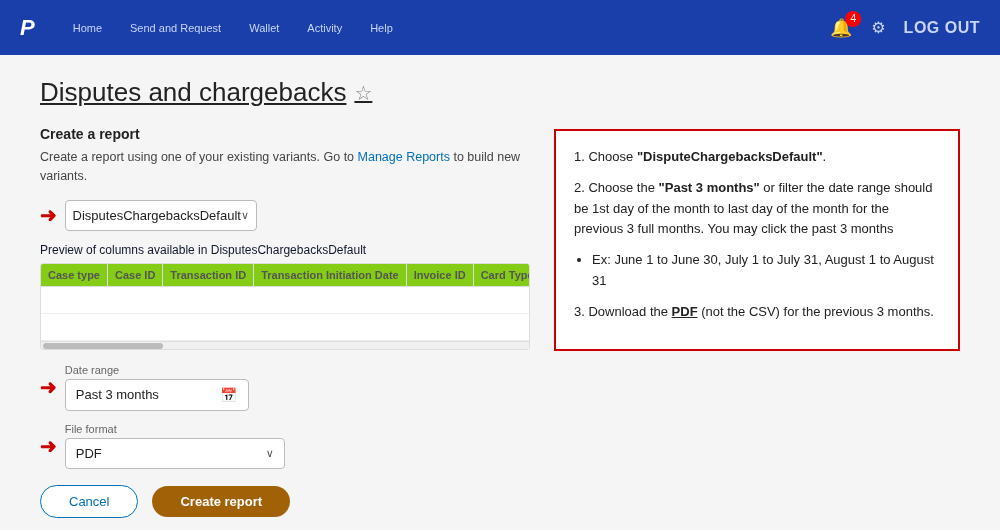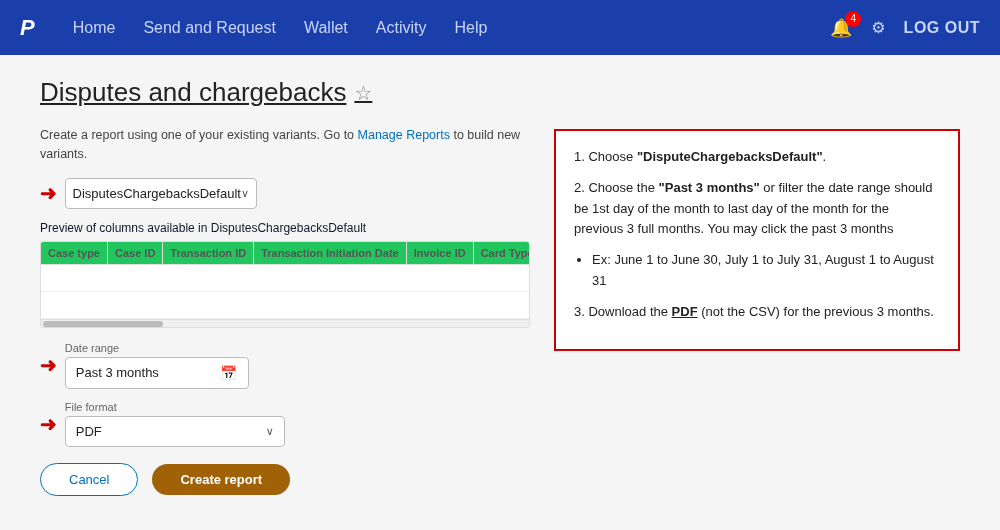--- a/index.html
+++ b/index.html
@@ -8,21 +8,21 @@
     
     .navbar {
       background: #1a3faa;
       height: 55px;
       display: flex;
       align-items: center;
       padding: 0 20px;
       gap: 28px;
     }
     .nav-logo { color: white; font-size: 22px; font-weight: bold; font-style: italic; margin-right: 10px; }
-    .nav-link { color: #c8d4f8; font-size: 16px; text-decoration: none; cursor: pointer; }
+    .nav-link { color: #c8d4f8; font-size: 11px; text-decoration: none; cursor: pointer; }
     .nav-right { margin-left: auto; display: flex; align-items: center; gap: 18px; }
     .nav-bell { position: relative; color: white; font-size: 18px; cursor: pointer; }
     .nav-bell-badge {
       position: absolute; top: -6px; right: -8px;
       background: #f00; color: white; border-radius: 50%;
       font-size: 10px; width: 16px; height: 16px;
       display: flex; align-items: center; justify-content: center;
     }
     .nav-gear { color: #c8d4f8; font-size: 16px; cursor: pointer; }
     .nav-logout { color: #c8d4f8; font-size: 16px; font-weight: bold; cursor: pointer; letter-spacing: 0.5px; }
@@ -48,21 +48,21 @@
 
     
     .arrow-row { display: flex; align-items: center; gap: 8px; margin-bottom: 12px; }
     .red-arrow { color: #cc0000; font-size: 20px; font-weight: bold; }
 
     
     .preview-label { font-size: 12px; color: #0f172a; margin-bottom: 6px; }
     .table-wrapper { border: 1px solid #ddd; background: white; overflow-x: hidden; width: 490px; border-radius: 3px; margin-bottom: 14px; }
     .preview-table { border-collapse: collapse; width: 100%; font-size: 11px; }
     .preview-table th {
-      background: #22c55e; border-right: 1px solid #ddd; padding: 5px 7px;
+      background: #84cc16; border-right: 1px solid #ddd; padding: 5px 7px;
       color: #555; font-weight: 600; white-space: nowrap; text-align: left;
       border-bottom: 1px solid #ddd;
     }
     .preview-table td { padding: 7px; border-bottom: 1px solid #f0f0f0; }
     .scrollbar-row { height: 8px; background: #f0f0f0; border-top: 1px solid #ddd; position: relative; }
     .scrollbar-thumb { position: absolute; left: 2px; top: 1px; width: 120px; height: 6px; background: #bbb; border-radius: 3px; }
 
     
     .date-field {
       display: flex; align-items: center; justify-content: space-between;
@@ -129,20 +129,21 @@
 </nav>
 
 <div class="main">
 
   <div class="left-col">
     <h1 class="page-title">
       <span>Disputes and chargebacks</span>
       <span class="star-icon">☆</span>
     </h1>
 
+    <div class="section-label">Create a report</div>
     <div class="section-desc">
       <span>Create a report using one of your existing variants. Go to </span><a class="manage-link">Manage Reports</a><span> to build new variants.</span>
     </div>
 
     <div class="arrow-row">
       <span class="red-arrow">➜</span>
       <div>
         <div class="select-box">
           <span>DisputesChargebacksDefault</span>
           <span class="chevron">∨</span>

